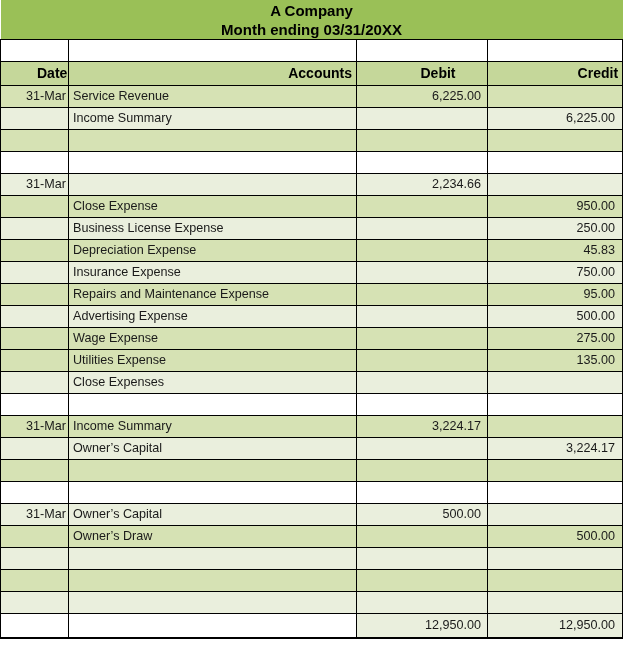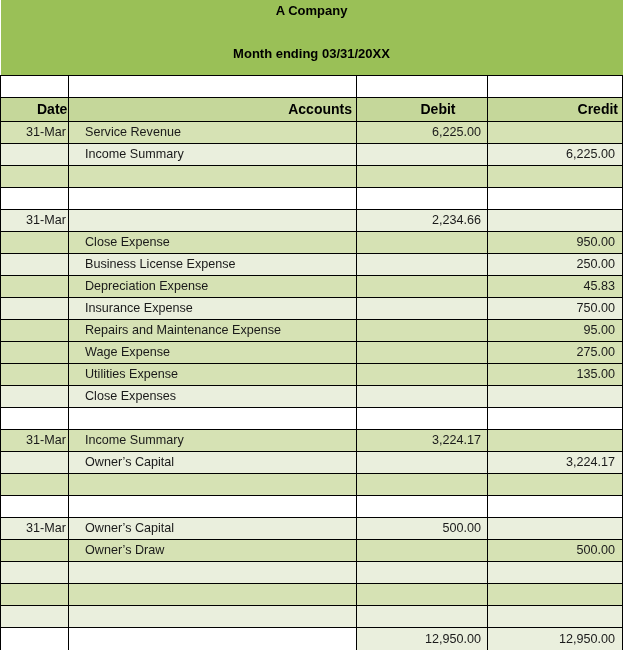--- a/index.html
+++ b/index.html
@@ -32,23 +32,23 @@
   col.c-date     { width: 68px;  }
   col.c-accounts { width: 288px; }
   col.c-debit    { width: 131px; }
   col.c-credit   { width: 135px; }
 
   
   tr.title-row td {
     background: #9ac057;
     text-align: center;
     font-weight: bold;
-    font-size: 13px;
+    font-size: 15px;
     color: #000000;
-    padding: 12px;
+    padding: 0;
     line-height: 19px;
     height: 19px;
     border: none;
   }
   tr.title-row.first td { padding-top: 1px; }
   tr.title-row.last  td { border-bottom: 1px solid #000000; }
 
   
   td.cell {
     height: 21px;
@@ -82,21 +82,21 @@
     border-top: 1px solid #000000;
     padding-left: 36px;
   }
   td.h-date     { text-align: left; }
   td.h-accounts { text-align: right; }
   td.h-debit    { text-align: center; }
   td.h-credit   { text-align: right; }
 
   
   td.col-date    { text-align: right;  padding-right: 2px; }
-  td.col-account { text-align: left;   padding-left: 16px;  }
+  td.col-account { text-align: left;   padding-left: 4px;  }
   td.col-debit   { text-align: right;  padding-right: 6px; }
   td.col-credit  { text-align: right;  padding-right: 7px; }
 
   
   tr.totals td.cell { height: 23px; line-height: 23px; }
   tr.totals td.col-date,
   tr.totals td.col-account { background: #ffffff; }
   tr.totals td.col-debit,
   tr.totals td.col-credit {
     background: #eaefdd;
@@ -193,20 +193,26 @@
           <td class="cell col-account">Insurance Expense</td>
           <td class="cell col-debit"></td>
           <td class="cell col-credit">750.00</td>
         </tr>
         <tr class="band-dark">
           <td class="cell col-date"></td>
           <td class="cell col-account">Repairs and Maintenance Expense</td>
           <td class="cell col-debit"></td>
           <td class="cell col-credit">95.00</td>
         </tr>
+        <tr class="band-light">
+          <td class="cell col-date"></td>
+          <td class="cell col-account">Advertising Expense</td>
+          <td class="cell col-debit"></td>
+          <td class="cell col-credit">500.00</td>
+        </tr>
         <tr class="band-dark">
           <td class="cell col-date"></td>
           <td class="cell col-account">Wage Expense</td>
           <td class="cell col-debit"></td>
           <td class="cell col-credit">275.00</td>
         </tr>
         <tr class="band-dark">
           <td class="cell col-date"></td>
           <td class="cell col-account">Utilities Expense</td>
           <td class="cell col-debit"></td>

